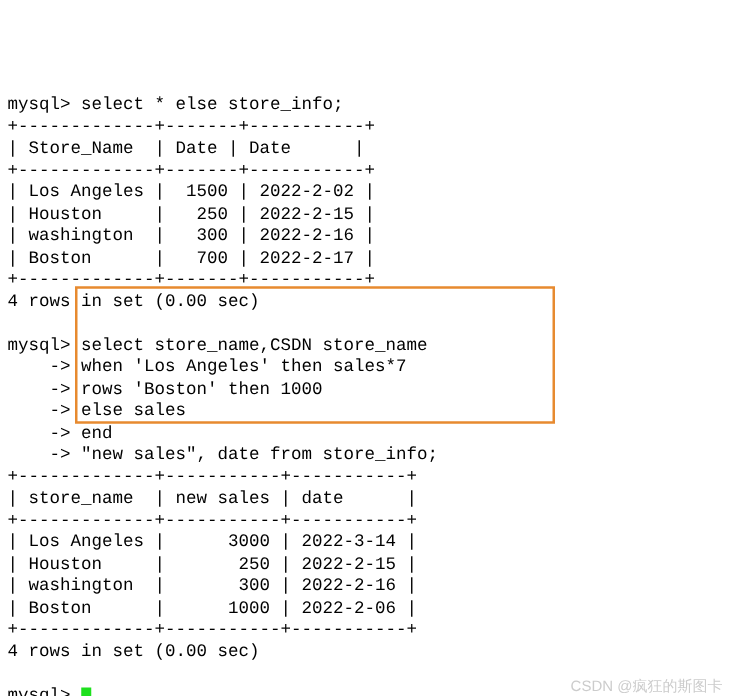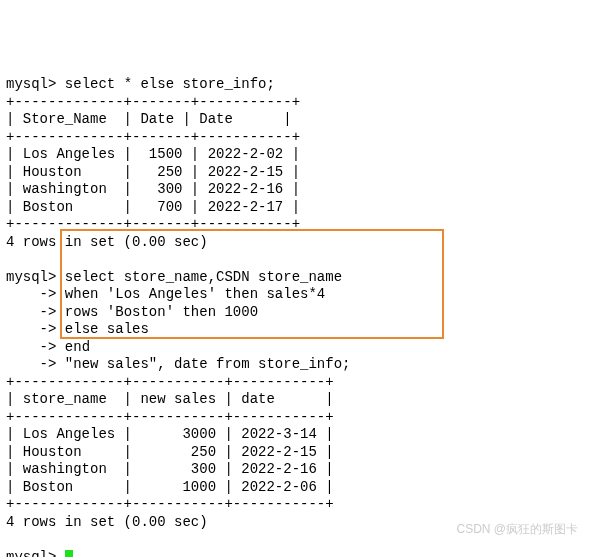--- a/index.html
+++ b/index.html
@@ -24,21 +24,21 @@
     .cursor {
       display: inline-block;
       width: 8px;
       height: 15px;
       background: #1ee01e;
       vertical-align: text-bottom;
     }
     .watermark {
       position: absolute;
       right: 12px;
-      bottom: 20px;
+      bottom: 0;
       font-family: Arial, sans-serif;
       font-size: 12px;
       color: #bbb;
       opacity: 0.75;
       white-space: nowrap;
     }
   </style>
 </head>
 <body>
 
@@ -49,21 +49,21 @@
 <span>| Store_Name  | Date | Date      |</span>
 <span>+-------------+-------+-----------+</span>
 <span>| Los Angeles |  1500 | 2022-2-02 |</span>
 <span>| Houston     |   250 | 2022-2-15 |</span>
 <span>| washington  |   300 | 2022-2-16 |</span>
 <span>| Boston      |   700 | 2022-2-17 |</span>
 <span>+-------------+-------+-----------+</span>
 <span>4 rows in set (0.00 sec)</span>
 
 <span><span>mysql&gt;</span> <span>select store_name,CSDN store_name</span></span>
-<span><span>    -&gt;</span> <span>when 'Los Angeles' then sales*4</span></span>
+<span><span>    -&gt;</span> <span>when 'Los Angeles' then sales*7</span></span>
 <span><span>    -&gt;</span> <span>rows 'Boston' then 1000</span></span>
 <span><span>    -&gt;</span> <span>else sales</span></span>
 <span><span>    -&gt;</span> <span>end</span></span>
 <span><span>    -&gt;</span> <span>"new sales", date from store_info;</span></span>
 <span>+-------------+-----------+-----------+</span>
 <span>| store_name  | new sales | date      |</span>
 <span>+-------------+-----------+-----------+</span>
 <span>| Los Angeles |      3000 | 2022-3-14 |</span>
 <span>| Houston     |       250 | 2022-2-15 |</span>
 <span>| washington  |       300 | 2022-2-16 |</span>

